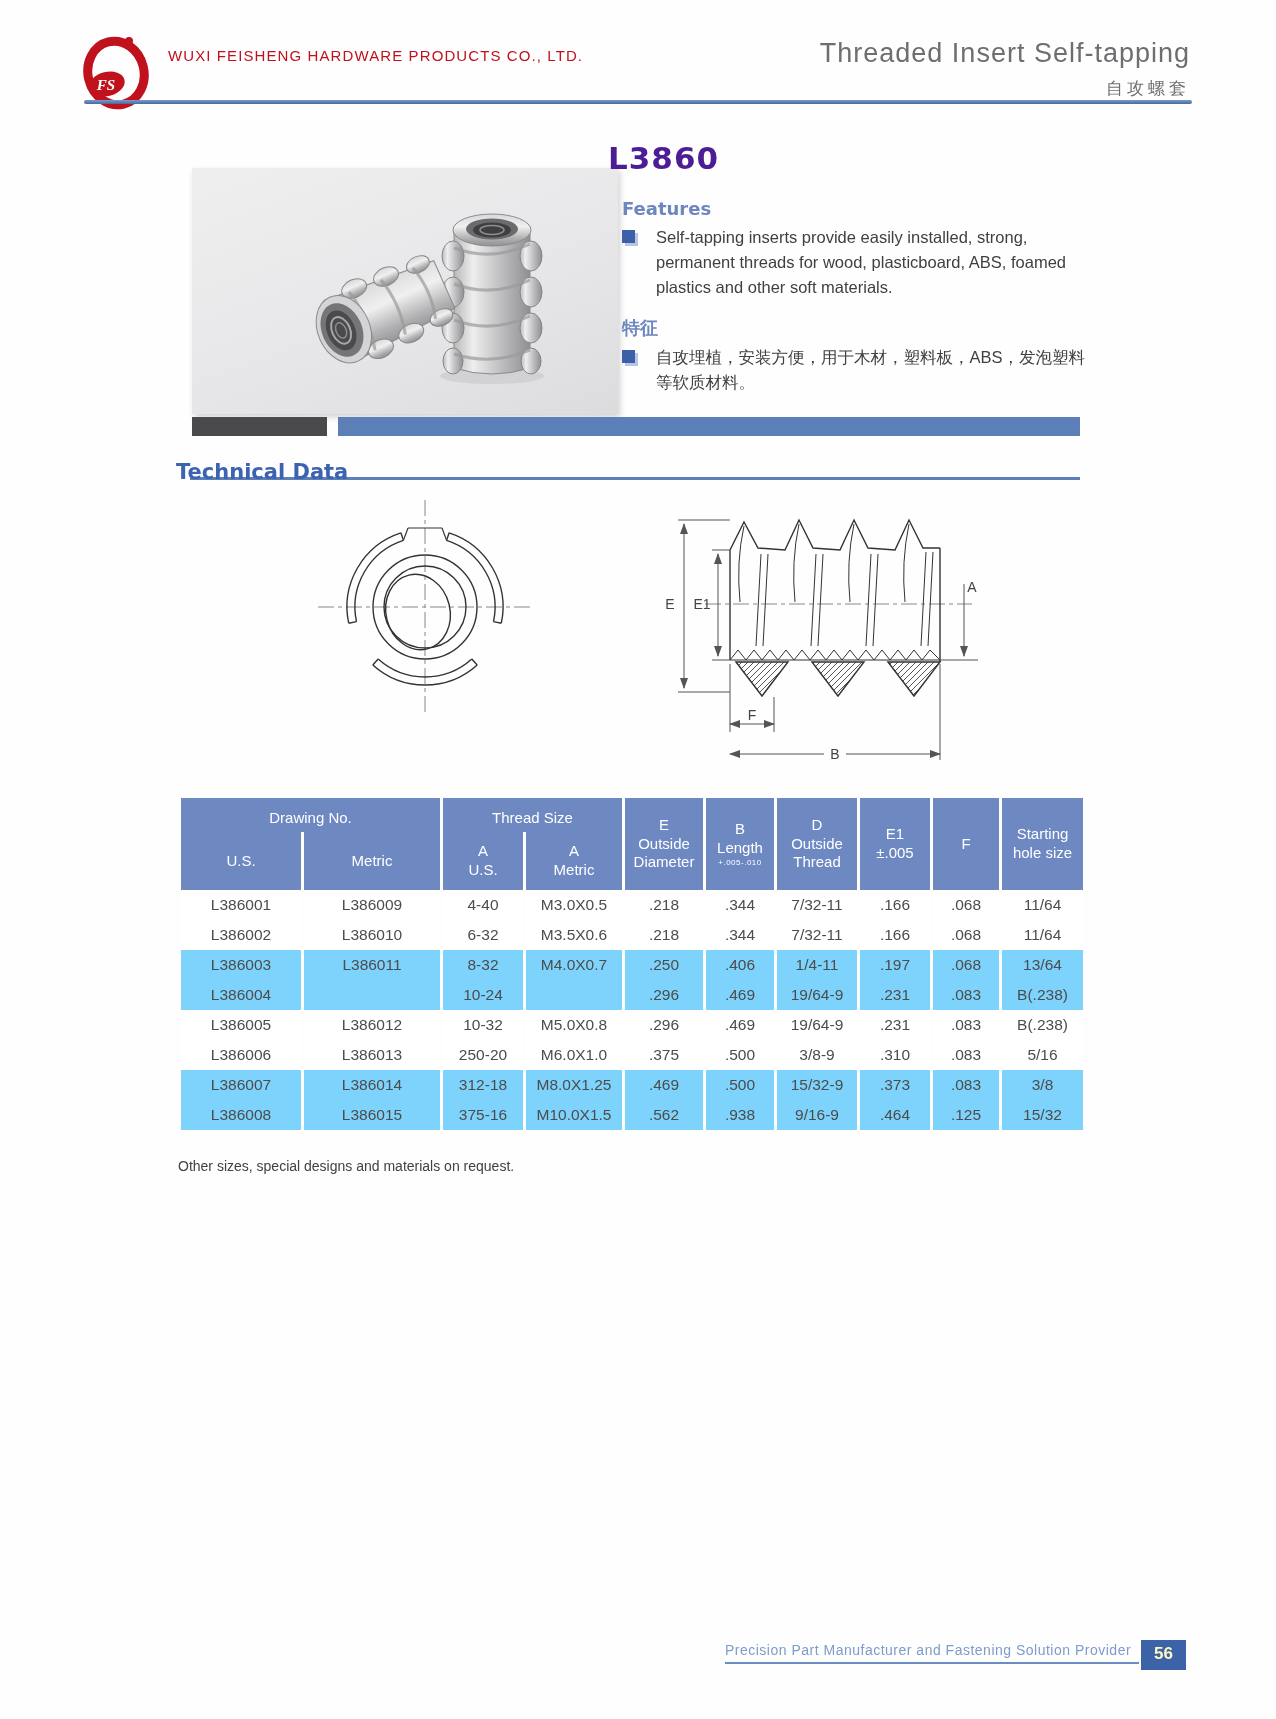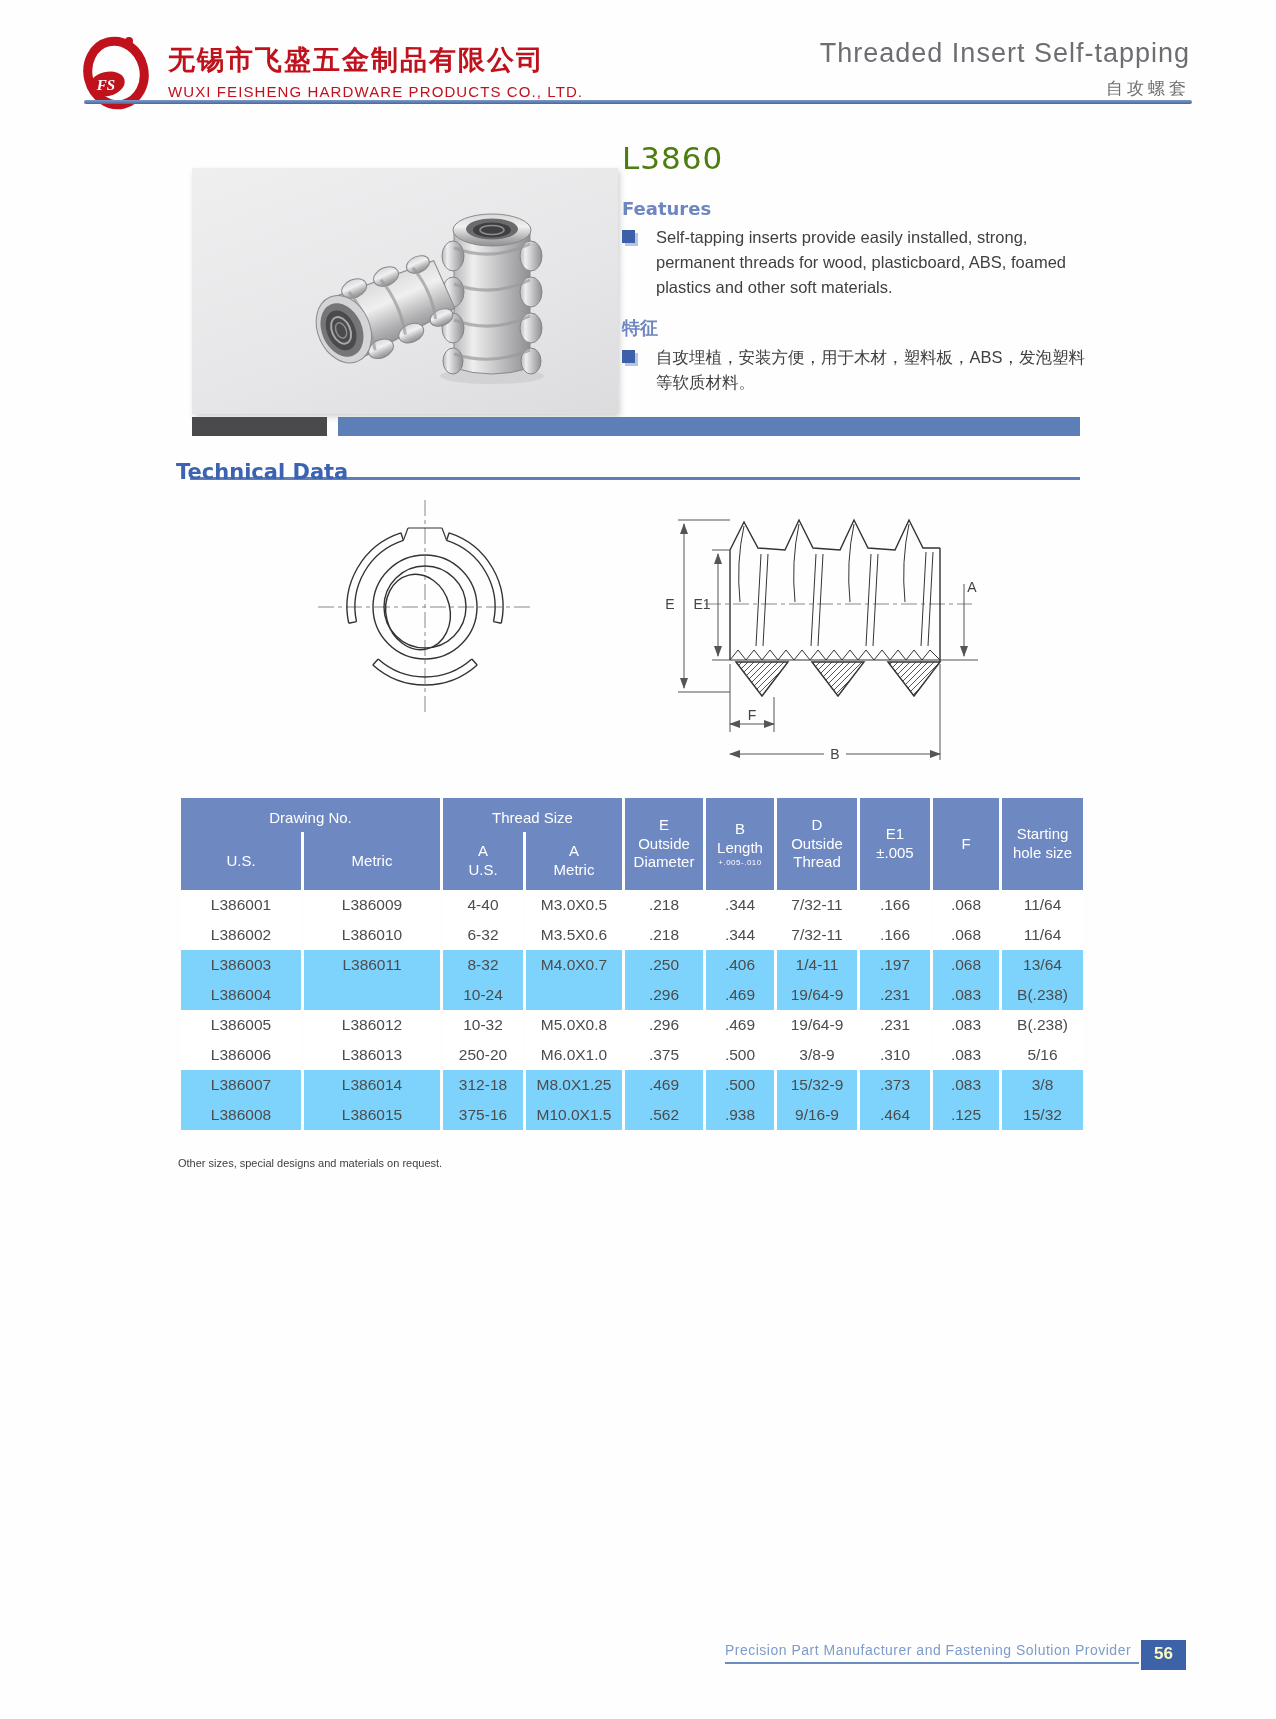--- a/index.html
+++ b/index.html
@@ -22,22 +22,22 @@
     background:linear-gradient(#7e9ac9,#47699f); border-radius:2px; }
 
   
   .photo-box { position:absolute; left:192px; top:168px; width:426px; height:246px;
     background:linear-gradient(160deg,#efeff0 0%,#e6e6e8 60%,#dcdcdf 100%);
     box-shadow:2px 3px 6px rgba(0,0,0,.18); }
   .bar-dark { position:absolute; left:192px; top:417px; width:135px; height:19px; background:#4a4a4c; }
   .bar-blue { position:absolute; left:338px; top:417px; width:742px; height:19px; background:#5d7fb7; }
 
   
-  .model-no { position:absolute; left:622px; top:140px; font-family:"DejaVu Sans", sans-serif;
-    font-size:31px; font-weight:normal; color:#4d7c0f; letter-spacing:1px; }
+  .model-no { position:absolute; left:608px; top:140px; font-family:"DejaVu Sans", sans-serif;
+    font-size:31px; font-weight:bold; color:#4c1d95; letter-spacing:1px; }
   .feat-head { position:absolute; left:622px; font-family:"DejaVu Sans", sans-serif;
     font-size:18px; font-weight:bold; color:#6d86c0; }
   .feat-head.en { top:198px; }
   .feat-head.cn { top:316px; }
   .feat-item { position:absolute; left:622px; width:470px; display:flex; }
   .feat-item.en { top:225px; }
   .feat-item.cn { top:345px; }
   .bullet { flex:0 0 13px; width:13px; height:13px; margin-top:5px;
     background:#3d5fa8; box-shadow:3px 3px 0 #b9c6e3; }
   .feat-text { margin-left:21px; font-size:16.5px; line-height:1.5; color:#3f3f3f; }
@@ -54,21 +54,21 @@
     border-collapse:separate; border-spacing:3px 0; table-layout:fixed; }
   .spec-table th { background:#6e88c2; color:#fff; font-weight:normal; font-size:15px;
     text-align:center; vertical-align:middle; line-height:1.25; }
   .spec-table thead tr.tier1 th.group { height:34px; vertical-align:bottom; padding-bottom:4px; }
   .spec-table thead tr.tier2 th { height:58px; }
   .spec-table th .sub { display:block; font-size:8px; letter-spacing:.5px; }
   .spec-table td { height:30px; text-align:center; font-size:15.5px; color:#4c4c4c; background:#fff; }
   .spec-table tr.shaded td { background:#7dd3fc; }
 
   .notes { position:absolute; left:178px; top:1155px; width:908px;
-    font-size:11px; color:#414042; line-height:1.6; }
+    font-size:14px; color:#414042; line-height:1.6; }
   .notes p + p { margin-top:8px; }
 
   
   .footer { position:absolute; left:600px; top:1640px; width:586px;
     display:flex; justify-content:flex-end; align-items:flex-start; }
   .footer-tagline { color:#7d9cca; font-size:14px; font-weight:300; letter-spacing:.5px;
     padding:2px 8px 4px 0; border-bottom:2px solid #6a8cc0; }
   .footer-page { background:#3c63a8; color:#fef9c3; font-weight:bold; font-size:17px;
     padding:4px 13px 6px 13px; margin-left:2px; }
 </style>
@@ -80,21 +80,20 @@
   <div class="logo">
     <svg width="72" height="76" viewBox="0 0 72 76">
       <ellipse cx="36" cy="39" rx="28" ry="32" fill="none" stroke="#c0121c" stroke-width="9" transform="rotate(-14 36 39)"></ellipse>
       <circle cx="49" cy="7" r="4" fill="#c0121c"></circle>
       <ellipse cx="27" cy="50" rx="18" ry="12" fill="#c0121c" transform="rotate(-14 27 50)"></ellipse>
       <text x="26" y="56" font-size="15" font-style="italic" font-weight="bold" fill="#ffffff" text-anchor="middle" font-family="Liberation Serif, serif">FS</text>
     </svg>
   </div>
 
   <div class="company-block">
-    <div class="company-cn">无锡市飞盛五金制品有限公司</div>
     <div class="company-en">WUXI FEISHENG HARDWARE PRODUCTS CO., LTD.</div>
   </div>
 
   <div class="doc-title">
     <div class="doc-title-en">Threaded Insert Self-tapping</div>
     <div class="doc-title-cn">自攻螺套</div>
   </div>
 
   <div class="header-rule"></div>
 

